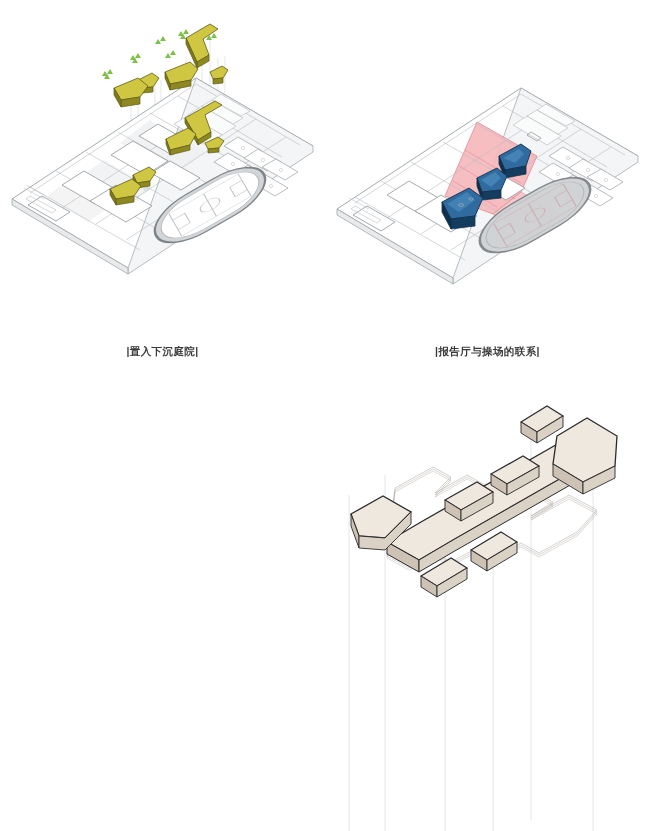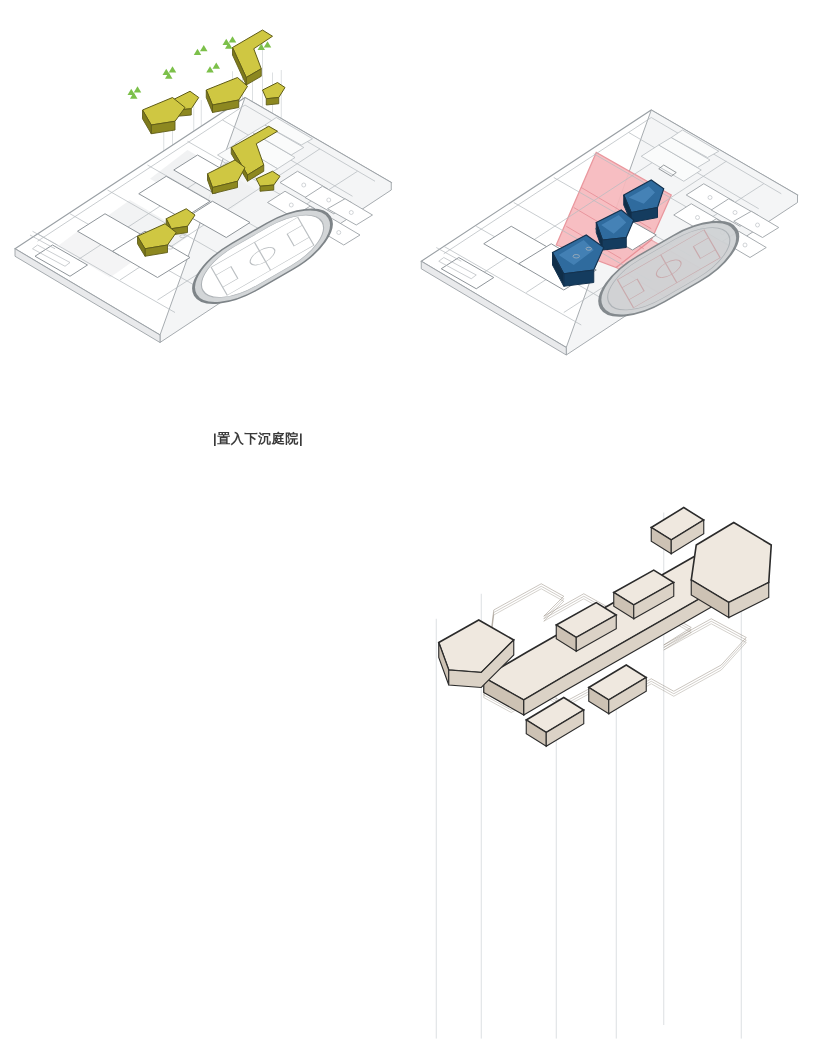--- a/index.html
+++ b/index.html
@@ -40,21 +40,21 @@
     left: 0;
     width: 325px;
     text-align: center;
     font-size: 10.5px;
     line-height: 14px;
     color: #3a3a3a;
     letter-spacing: 0.4px;
     white-space: nowrap;
     font-weight: 600;
   }
-  .p1 .caption, .p2 .caption { top: 344px; padding-left: 44px; }
+  .p1 .caption, .p2 .caption { top: 344px; }
 
   svg { display: block; }
 </style>
 </head>
 <body>
 
 <div class="sheet">
 
   <div class="panel p1">
     <div class="diagram-stage">
@@ -381,20 +381,21 @@
             <ellipse cx="136" cy="205" rx="2.6" ry="1.4"></ellipse>
             <ellipse cx="146" cy="199" rx="2.2" ry="1.2"></ellipse>
             <path d="M24 198 L44 209"></path>
             <path d="M30 206 L56 220 L52 223 L26 209 Z"></path>
             <path d="M206 132 L216 138 L212 141 L202 135 Z" stroke="#6b7075"></path>
           </g>
 
         </g>
       </svg>
     </div>
+    <div class="caption">|报告厅与操场的联系|</div>
   </div>
 
   <div class="panel p3">
     <div class="diagram-stage">
       <svg width="325" height="760" viewBox="0 0 325 760">
         <defs>
             <clipPath id="c3">
               <rect x="0" y="0" width="325" height="760"></rect>
             </clipPath>
           </defs>

